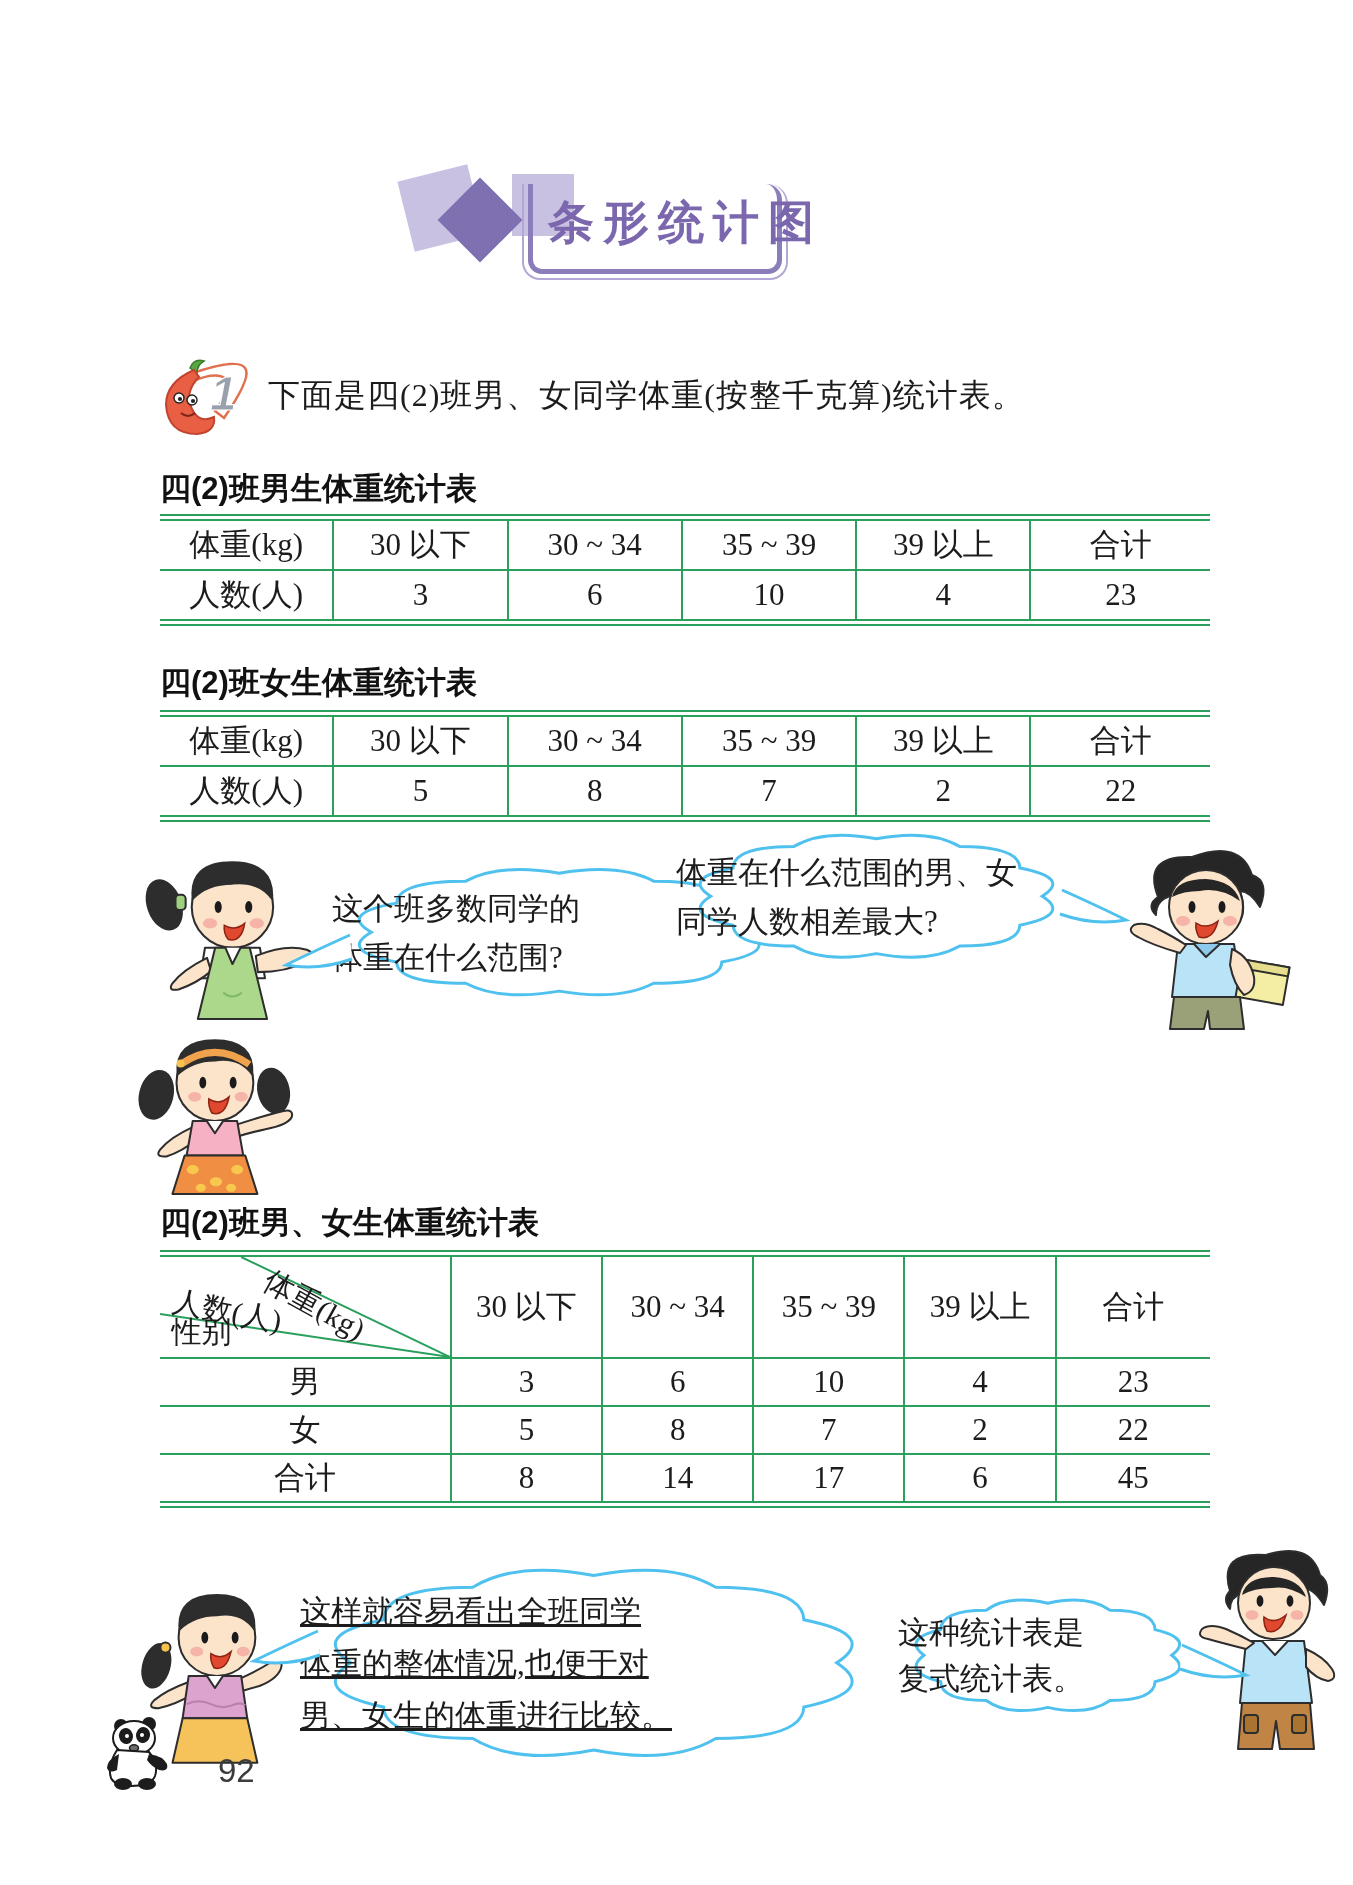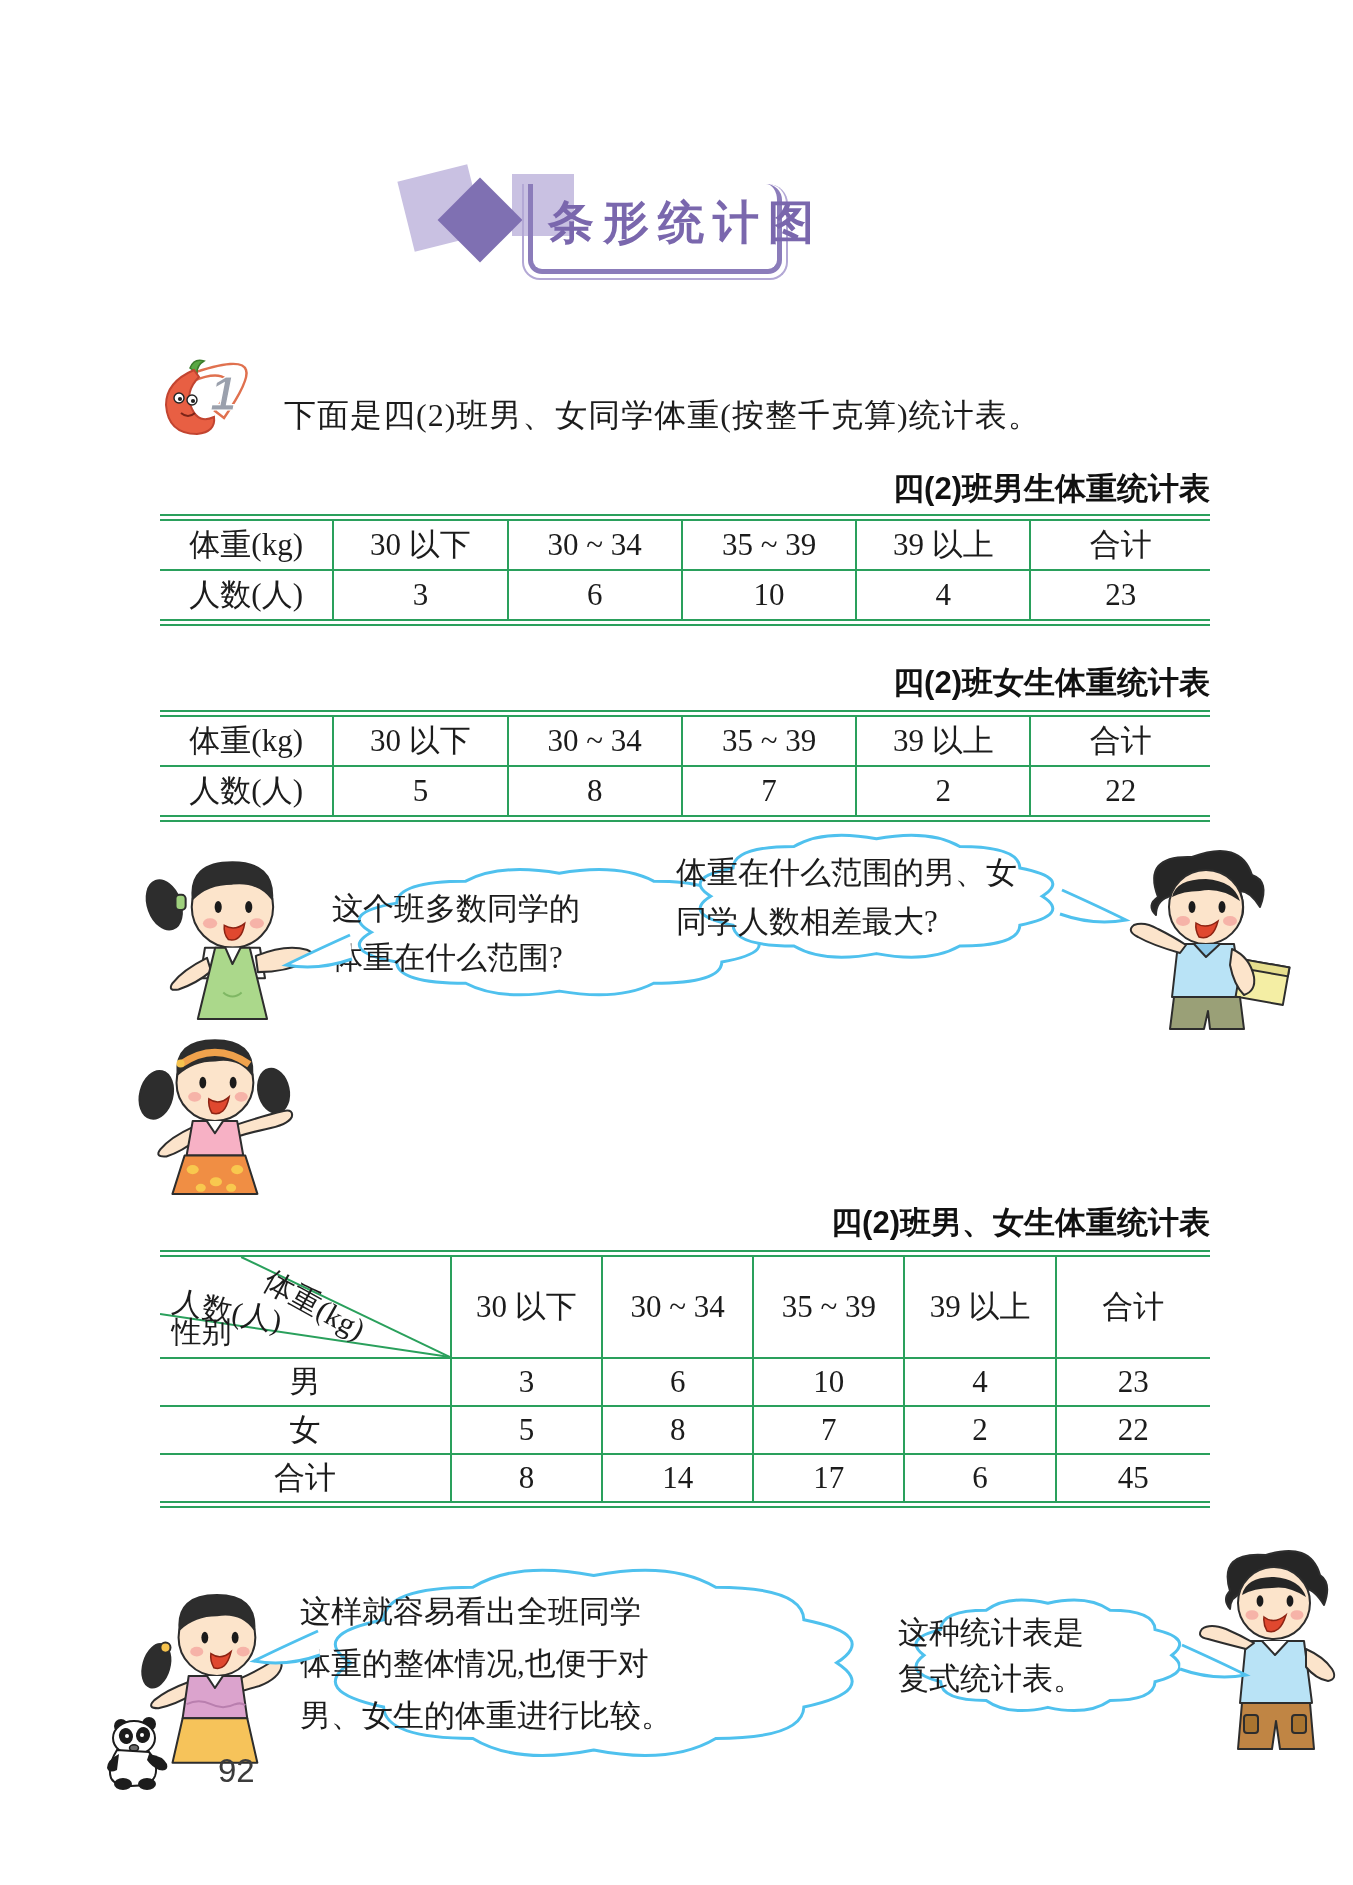--- a/index.html
+++ b/index.html
@@ -12,24 +12,24 @@
   .sq-dark{background:#7f70b2;}
   .banner-box{position:absolute;left:522px;top:184px;width:266px;height:96px;}
   .banner-box .outer{position:absolute;inset:0;border:2px solid #b3a8d5;border-top:none;
         border-radius:0 20px 18px 18px;}
   .banner-box .inner{position:absolute;left:6px;right:6px;top:0;bottom:6px;
         border:5px solid #8b7cba;border-top:none;border-radius:0 16px 14px 14px;}
   .banner-title{position:absolute;left:548px;top:192px;font-family:"Liberation Sans",sans-serif;
         font-weight:bold;font-size:46px;letter-spacing:9px;color:#7a67ad;z-index:3;}
 
   
-  .intro-text{position:absolute;left:284px;top:374px;font-size:32px;letter-spacing:1px;margin-top:20px;}
-
-  
-  .tbl-title{position:absolute;left:160px;width:1050px;text-align:right;
+  .intro-text{position:absolute;left:268px;top:374px;font-size:32px;letter-spacing:1px;}
+
+  
+  .tbl-title{position:absolute;left:160px;width:1050px;text-align:left;
         font-family:"Liberation Sans",sans-serif;font-weight:bold;font-size:31px;color:#111;}
 
   
   .stat-table{position:absolute;left:160px;width:1050px;border-collapse:separate;border-spacing:0;
         border-top:7px double #2aa05c;border-bottom:7px double #2aa05c;
         font-size:31px;}
   .stat-table td{border-right:2px solid #2aa05c;border-bottom:2px solid #2aa05c;
         text-align:center;vertical-align:middle;padding:0;}
   .stat-table td:last-child{border-right:none;}
   .stat-table tr:last-child td{border-bottom:none;}
@@ -300,21 +300,21 @@
     </svg>
   </div>
 
   <div class="bubble" style="left:300px;top:1550px;width:592px;height:228px;">
     <svg class="cloud" viewBox="-30 -12 524 196" preserveAspectRatio="none">
       <path d="M 445 85 Q 483 61 416 48 Q 415 20 338 20 Q 298 -3 230 10 Q 162 -3 123 20 Q 45 20 44 48 Q -23 61 15 85 Q -23 109 44 123 Q 45 150 123 150 Q 162 173 230 160 Q 298 173 338 150 Q 415 150 416 123 Q 483 109 445 85 Z"></path>
     </svg>
     <svg class="tail tail-left" style="top:32%;" viewBox="0 0 72 46">
       <path d="M 68 8 Q 28 26 4 38 Q 36 44 70 32"></path>
     </svg>
-    <div class="bubble-text" style="line-height:52px;">
+    <div class="bubble-text" style="line-height:52px;text-decoration:underline;">
       <span class="ln">这样就容易看出全班同学</span>
       <span class="ln">体重的整体情况,也便于对</span>
       <span class="ln">男、女生的体重进行比较。</span>
     </div>
   </div>
 
   <div class="bubble" style="left:898px;top:1588px;width:302px;height:136px;font-family:Liberation Serif, serif;">
     <svg class="cloud" viewBox="-30 -12 524 196" preserveAspectRatio="none">
       <path d="M 445 85 Q 483 61 416 48 Q 415 20 338 20 Q 298 -3 230 10 Q 162 -3 123 20 Q 45 20 44 48 Q -23 61 15 85 Q -23 109 44 123 Q 45 150 123 150 Q 162 173 230 160 Q 298 173 338 150 Q 415 150 416 123 Q 483 109 445 85 Z"></path>
     </svg>

